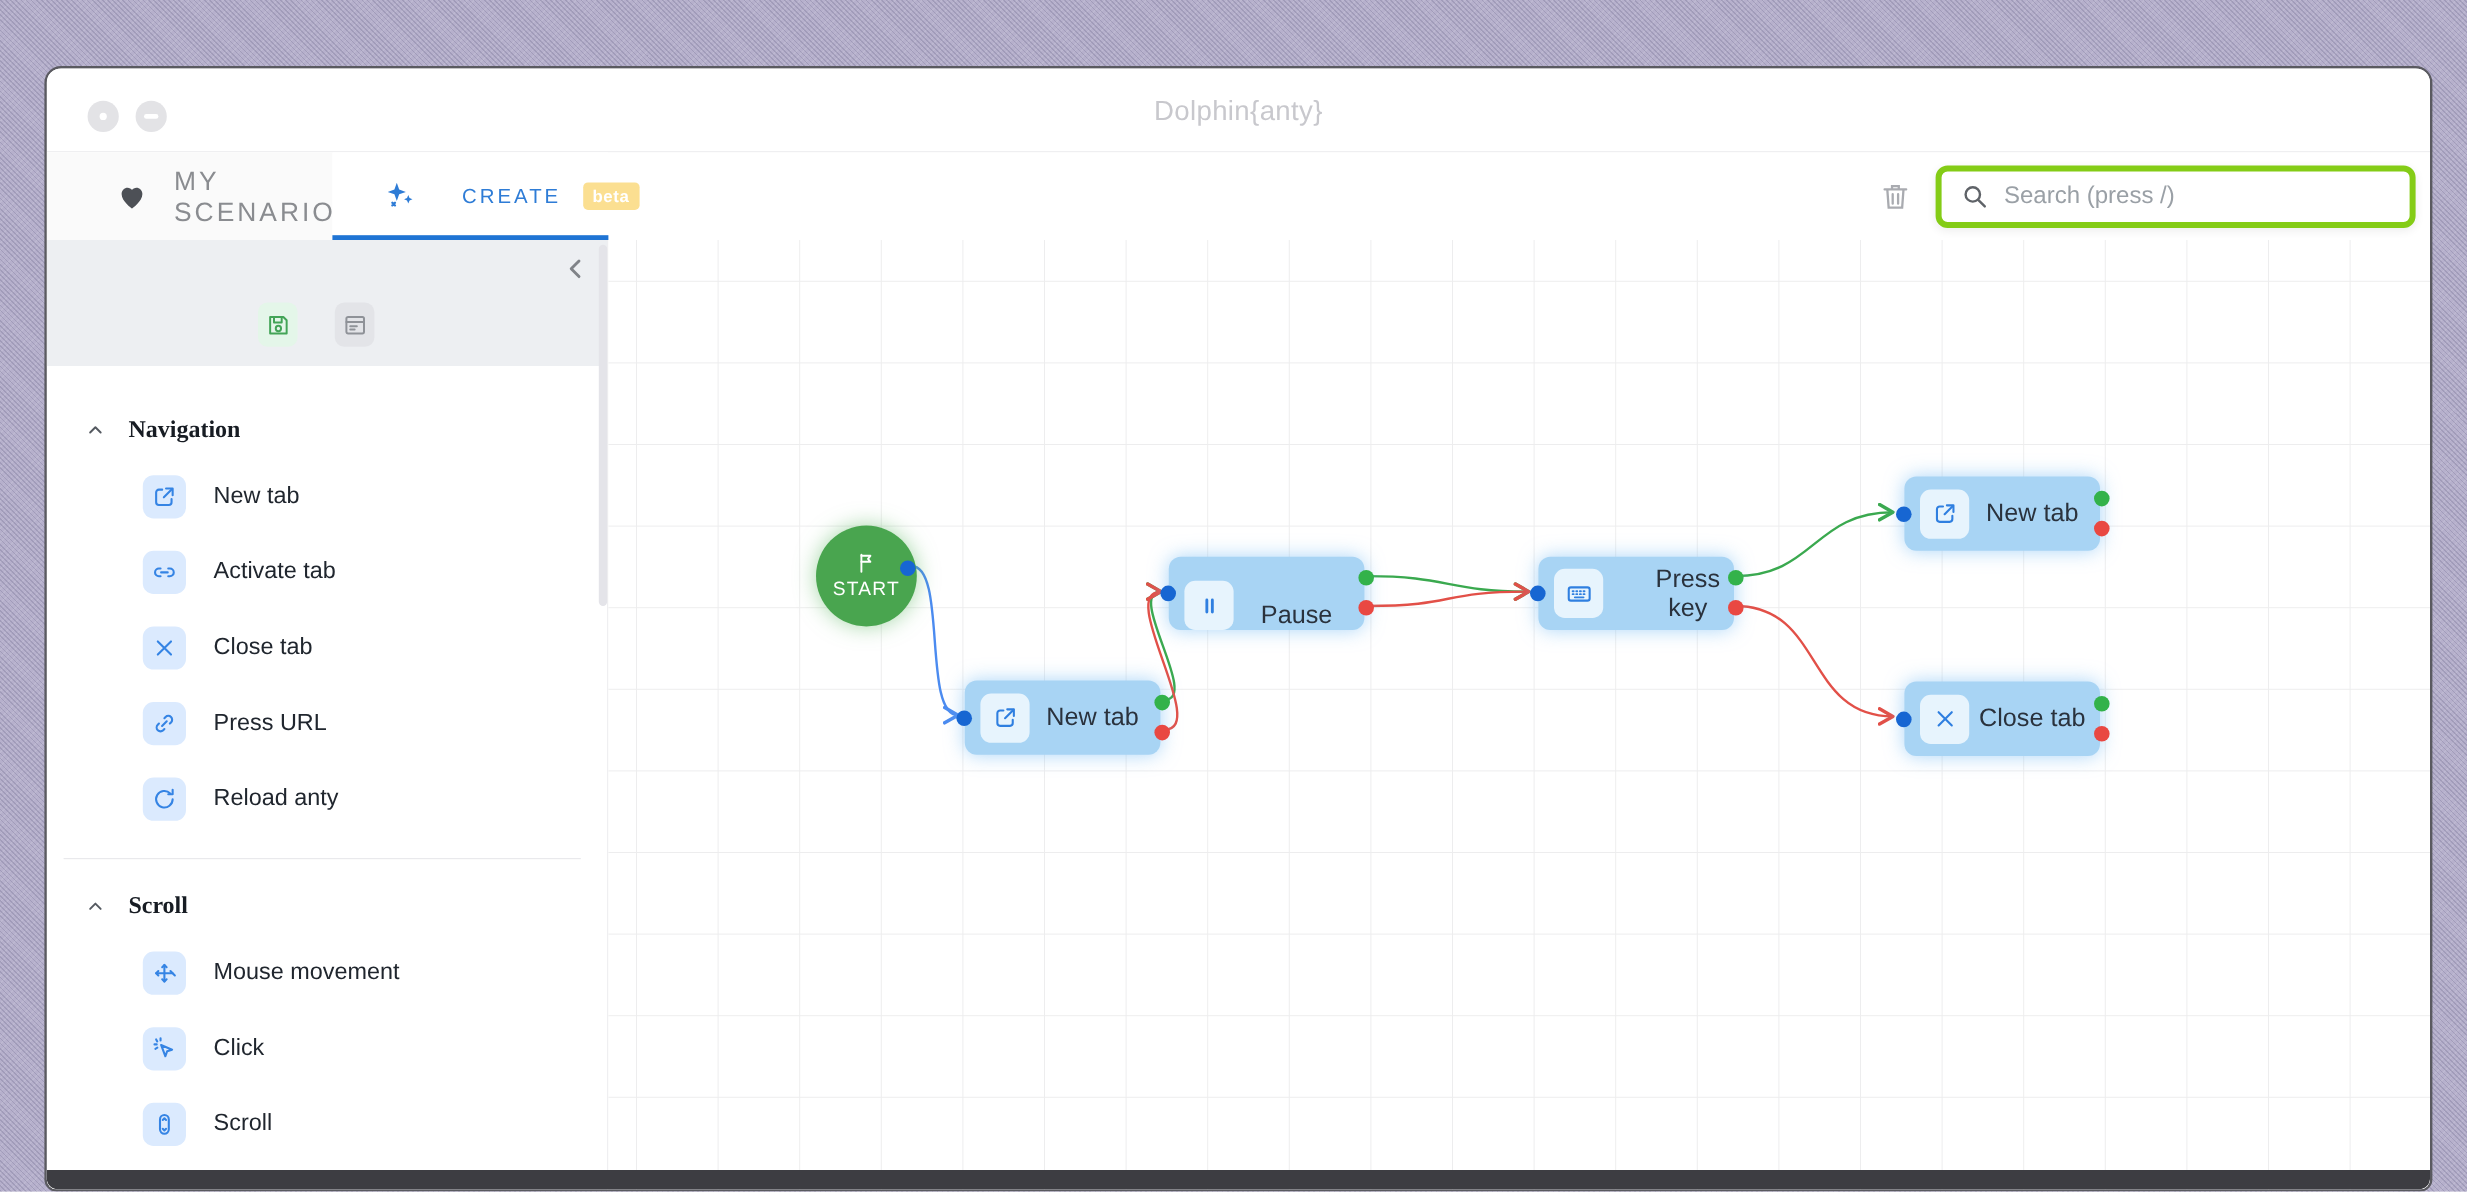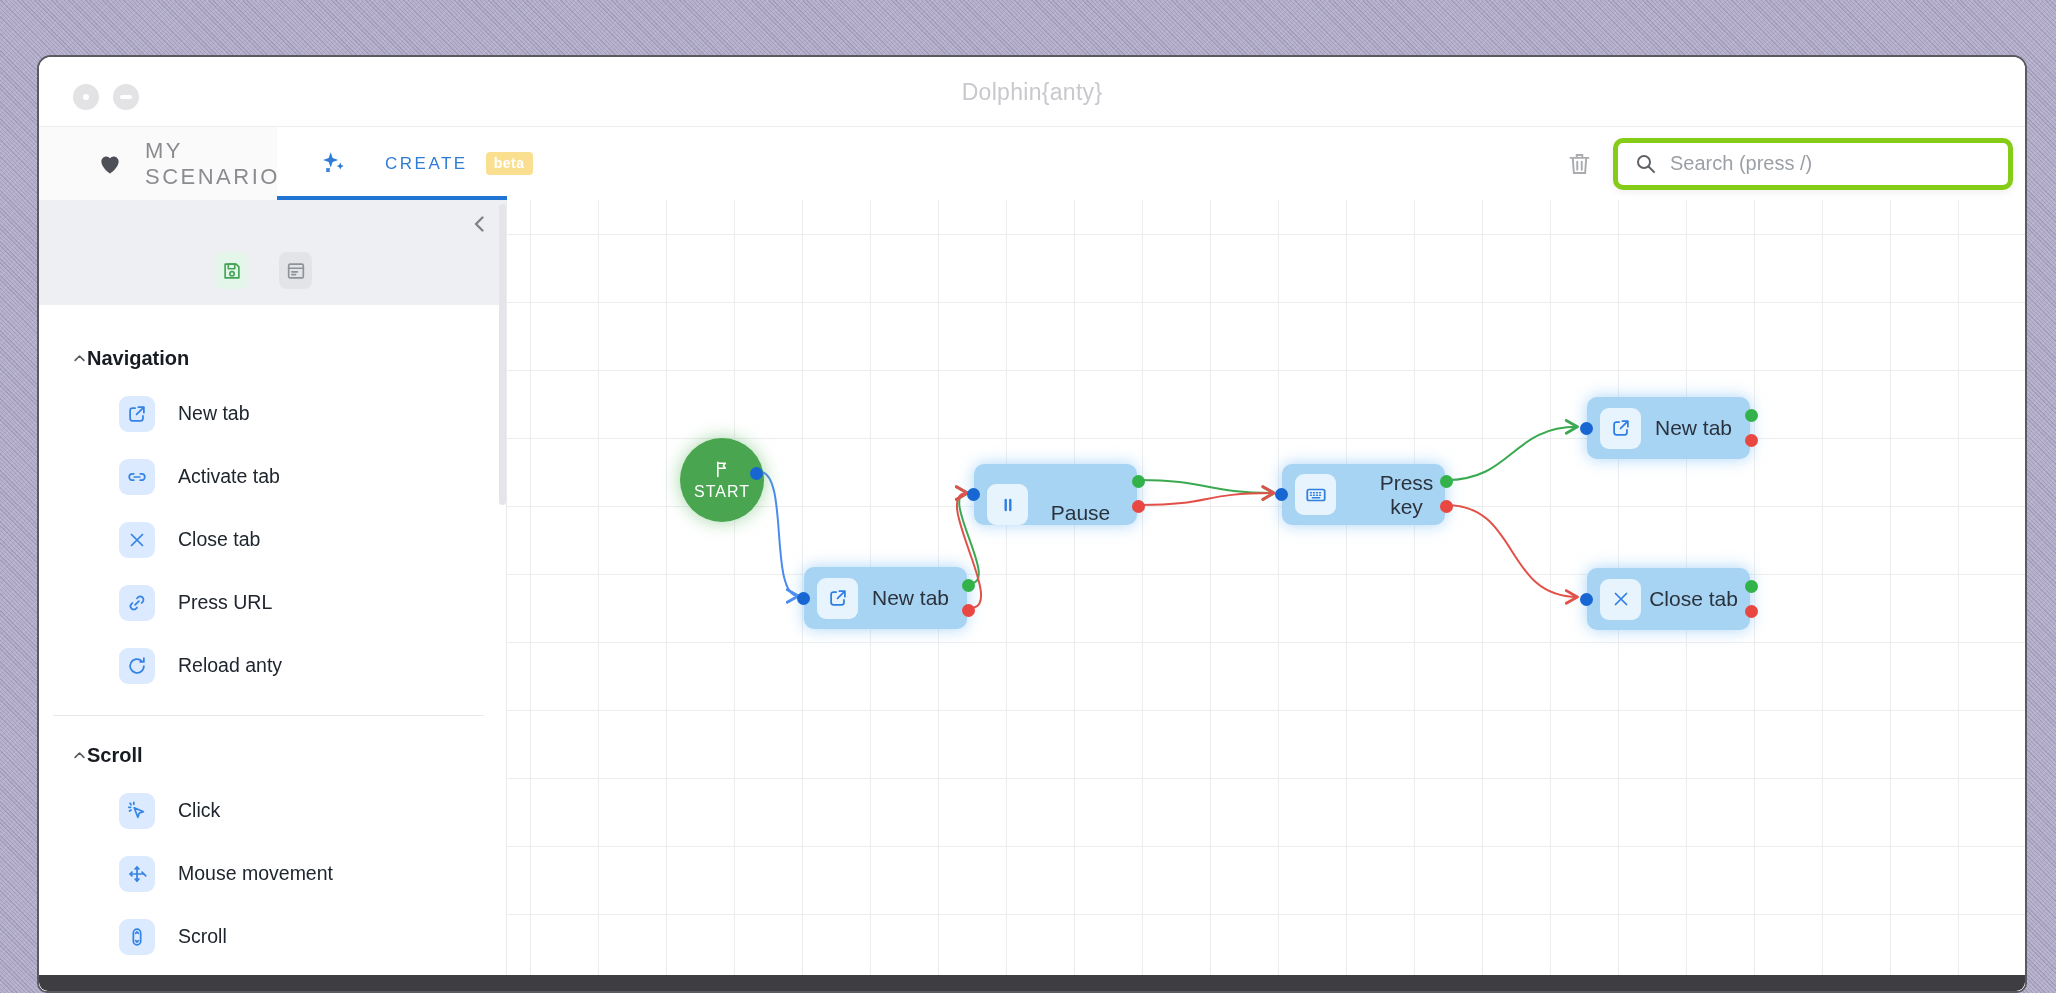--- a/index.html
+++ b/index.html
@@ -43,21 +43,21 @@
   .search-icon { color:#5f6368; display:flex; }
   
   .sidebar { position:absolute; left:0; top:143px; width:468px; bottom:0; background:#fff; border-right:1px solid #ebebee; }
   .sidebar-top { position:absolute; left:0; top:0; width:100%; height:105px; background:#edeff2; }
   .tool-btn { position:absolute; top:52px; width:33px; height:37px; border:none; border-radius:8px; display:flex; align-items:center; justify-content:center; cursor:pointer; }
   .tool-save { left:176px; background:#e4f6e9; color:#43a457; }
   .tool-log { left:240px; background:#e3e4e8; color:#8f9298; }
   .collapse-btn { position:absolute; right:14px; top:12px; background:none; border:none; color:#808388; cursor:pointer; display:flex; }
   .sb-scrollbar { position:absolute; right:0px; top:4px; width:7px; height:301px; background:#e4e4e9; border-radius:4px; cursor:pointer; }
   .sections { position:absolute; left:0; top:105px; width:461px; bottom:0; overflow:hidden; }
-  .section-header { display:flex; align-items:center; margin:28px 0 0 33px; cursor:pointer; }
+  .section-header { display:flex; align-items:center; gap:20px; margin:28px 0 0 33px; cursor:pointer;font-family:Liberation Serif, serif; }
   .sections > .section-header:first-child { margin-top:42px; }
   .section-header .chev { color:#555a61; display:flex; }
   .section-title { font-size:20px; font-weight:700; color:#171c23; }
   .items { margin-top:12px; }
   .sb-item { height:63px; display:flex; align-items:center; padding-left:80px; gap:23px; cursor:pointer; }
   .sb-icon { width:36px; height:36px; border-radius:9px; background:#dbeafe; color:#3584e4; display:flex; align-items:center; justify-content:center; flex:0 0 auto; }
   .sb-label { font-size:19.5px; color:#20262e; }
   .sec-divider { height:1px; background:#e9e9ec; margin:18px 16px 0 14px; }
   
   .canvas { position:absolute; left:468px; top:143px; right:0; bottom:0; background:#fff; overflow:hidden;
@@ -218,34 +218,34 @@
             <svg width="15" height="15" viewBox="0 0 24 24" fill="none" stroke="currentColor" stroke-width="2.6" stroke-linecap="round" stroke-linejoin="round">
               <path d="M5 15l7-7 7 7"></path>
             </svg>
           </span>
                  <span class="section-title">Scroll</span>
         </div>
         <div class="items">
           <div class="sb-item">
             <span class="sb-icon">
               <svg width="22" height="22" viewBox="0 0 24 24" fill="none" stroke="currentColor" stroke-width="1.9" stroke-linecap="round" stroke-linejoin="round">
+                <path d="M12 4.5v15M4.5 12h15"></path>
+                <path d="M12 4.5l-2 2m2-2l2 2M12 19.5l-2-2m2 2l2-2M4.5 12l2-2m-2 2l2 2M19.5 12l-2-2m2 2l2 2"></path>
+              </svg>
+            </span>
+                   <span class="sb-label">Mouse movement</span>
+          </div>
+          <div class="sb-item">
+            <span class="sb-icon">
+              <svg width="22" height="22" viewBox="0 0 24 24" fill="none" stroke="currentColor" stroke-width="1.9" stroke-linecap="round" stroke-linejoin="round">
                 <path d="M4.5 3.5l1 1.8M3 8h2M8.5 2.5v2M3.8 12l1.8-1"></path>
                 <path d="M9 8.5l10 4.3-4.5 1.4-1.6 4.6z"></path>
               </svg>
             </span>
                    <span class="sb-label">Click</span>
-          </div>
-          <div class="sb-item">
-            <span class="sb-icon">
-              <svg width="22" height="22" viewBox="0 0 24 24" fill="none" stroke="currentColor" stroke-width="1.9" stroke-linecap="round" stroke-linejoin="round">
-                <path d="M12 4.5v15M4.5 12h15"></path>
-                <path d="M12 4.5l-2 2m2-2l2 2M12 19.5l-2-2m2 2l2-2M4.5 12l2-2m-2 2l2 2M19.5 12l-2-2m2 2l2 2"></path>
-              </svg>
-            </span>
-                   <span class="sb-label">Mouse movement</span>
           </div>
           <div class="sb-item">
             <span class="sb-icon">
               <svg width="22" height="22" viewBox="0 0 24 24" fill="none" stroke="currentColor" stroke-width="1.9" stroke-linecap="round" stroke-linejoin="round">
                 <rect x="8" y="3.5" width="8" height="17" rx="4"></rect>
                 <path d="M10.5 8L12 6.5 13.5 8M10.5 16L12 17.5 13.5 16"></path>
               </svg>
             </span>
                    <span class="sb-label">Scroll</span>
           </div>

